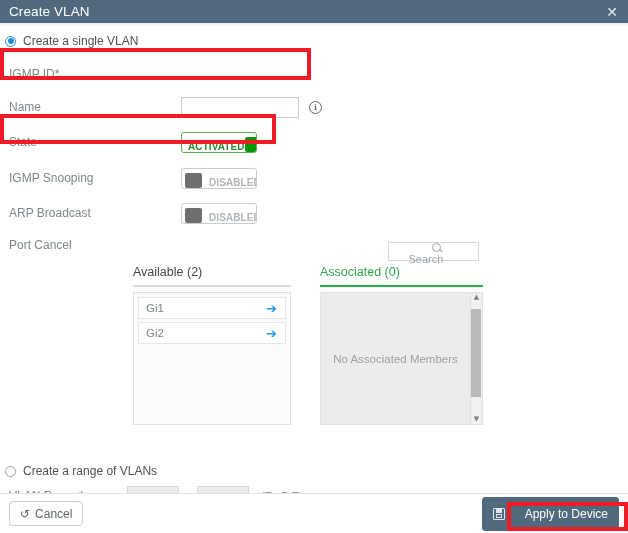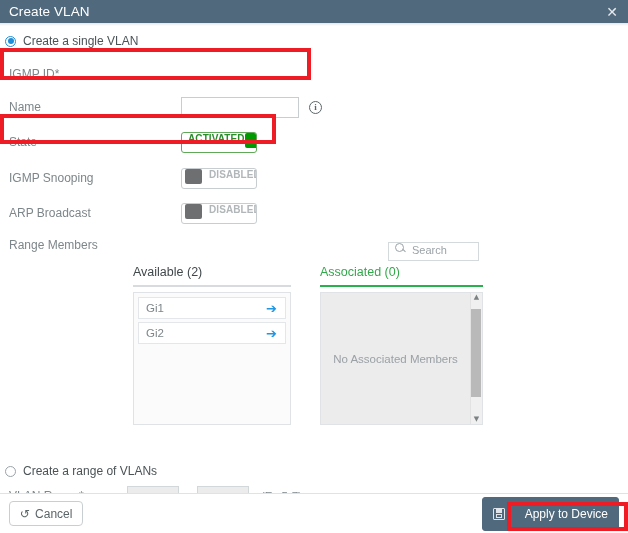--- a/index.html
+++ b/index.html
@@ -135,21 +135,21 @@
     display: inline-flex;
     align-items: center;
     justify-content: center;
     font-family: "Liberation Serif", serif;
     box-sizing: border-box;
     line-height: 1;
   }
   
   .toggle {
     display: inline-flex;
-    align-items: flex-start;
+    align-items: flex-end;
     height: 21px;
     width: 76px;
     border: 1px solid #c7cdd1;
     border-radius: 3px;
     background: #fff;
     box-sizing: border-box;
     cursor: pointer;
     padding: 0;
     overflow: hidden;
   }
@@ -186,23 +186,24 @@
   }
   .search-wrap {
     position: absolute;
     left: 388px;
     top: 213px;
     width: 91px;
     height: 19px;
     border: 1px solid #d4d9dc;
     background: #fff;
     display: flex;
-    align-items: flex-start;
+    align-items: center;
     box-sizing: border-box;
     padding-left: 6px;
+    flex-direction: column;
   }
   .search-ico {
     width: 9px; height: 9px;
     border: 1.2px solid #9ba3a7;
     border-radius: 50%;
     position: relative;
     flex: 0 0 auto;
     box-sizing: border-box;
   }
   .search-ico::after {
@@ -452,21 +453,21 @@
     </div>
 
     <div class="form-row" style="margin-top:5px;">
       <span class="form-label">ARP Broadcast</span>
       <span class="toggle off">
         <span class="knob"></span>
         <span class="tlabel">DISABLED</span>
       </span>
     </div>
 
-    <div class="portmembers-label">Range Members</div>
+    <div class="portmembers-label">Port Cancel</div>
 
     <div class="search-wrap">
       <span class="search-ico"></span>
       <input class="search-input" type="text" placeholder="Search" style="">
     </div>
 
     <div class="lists">
 
       <div class="list-col col-available">
         <div class="col-head avail">Available (2)</div>

